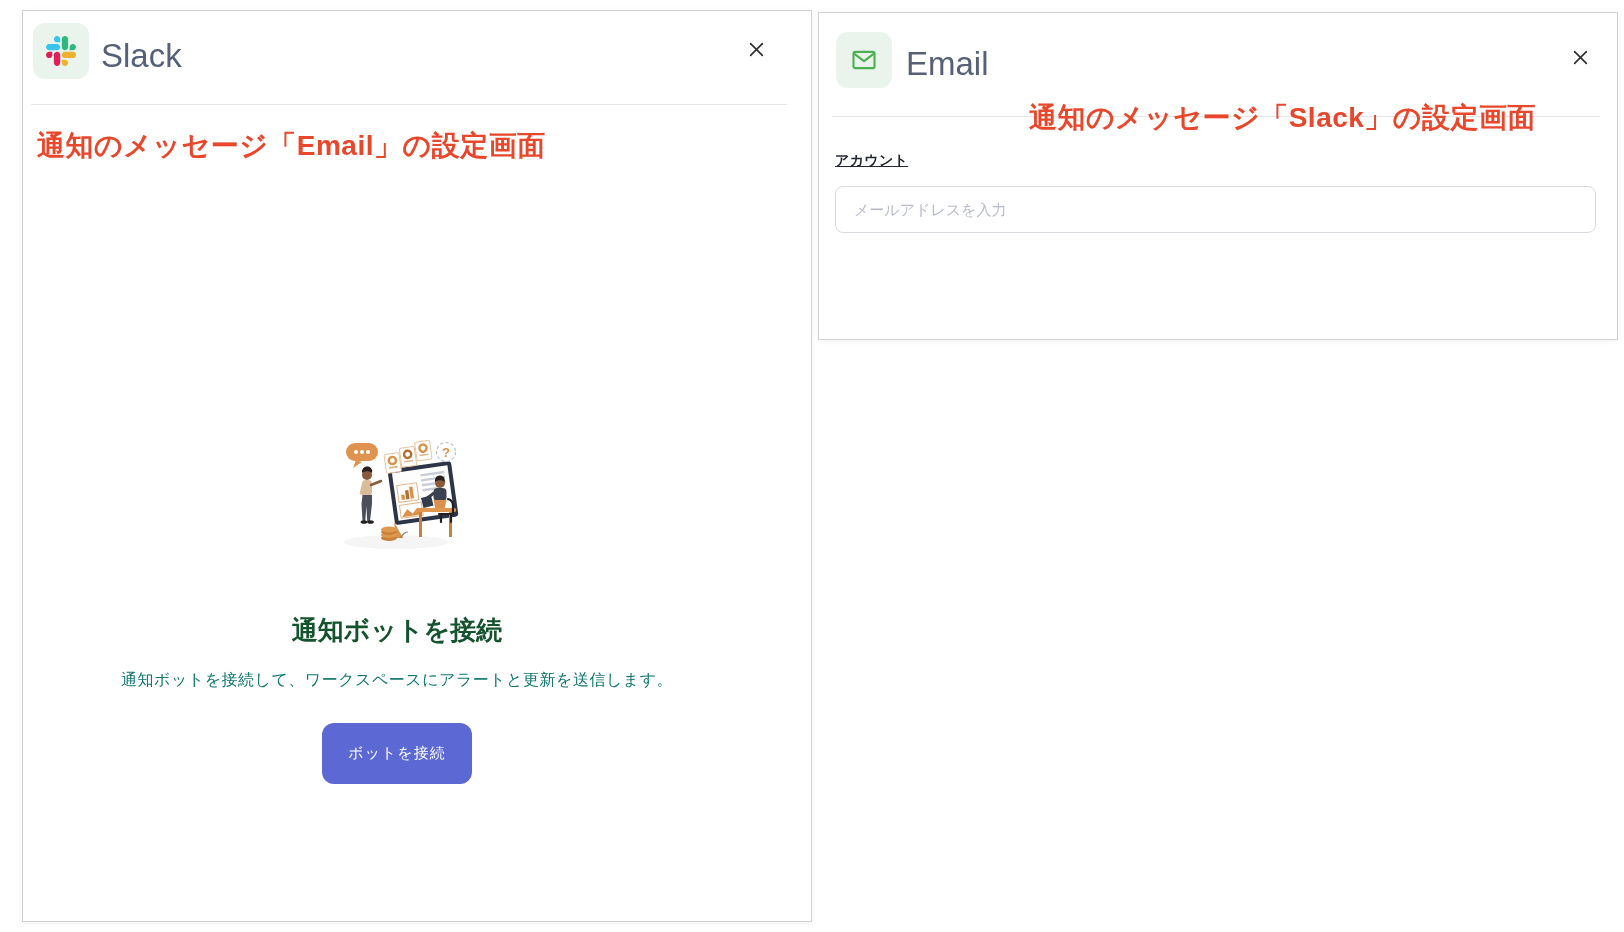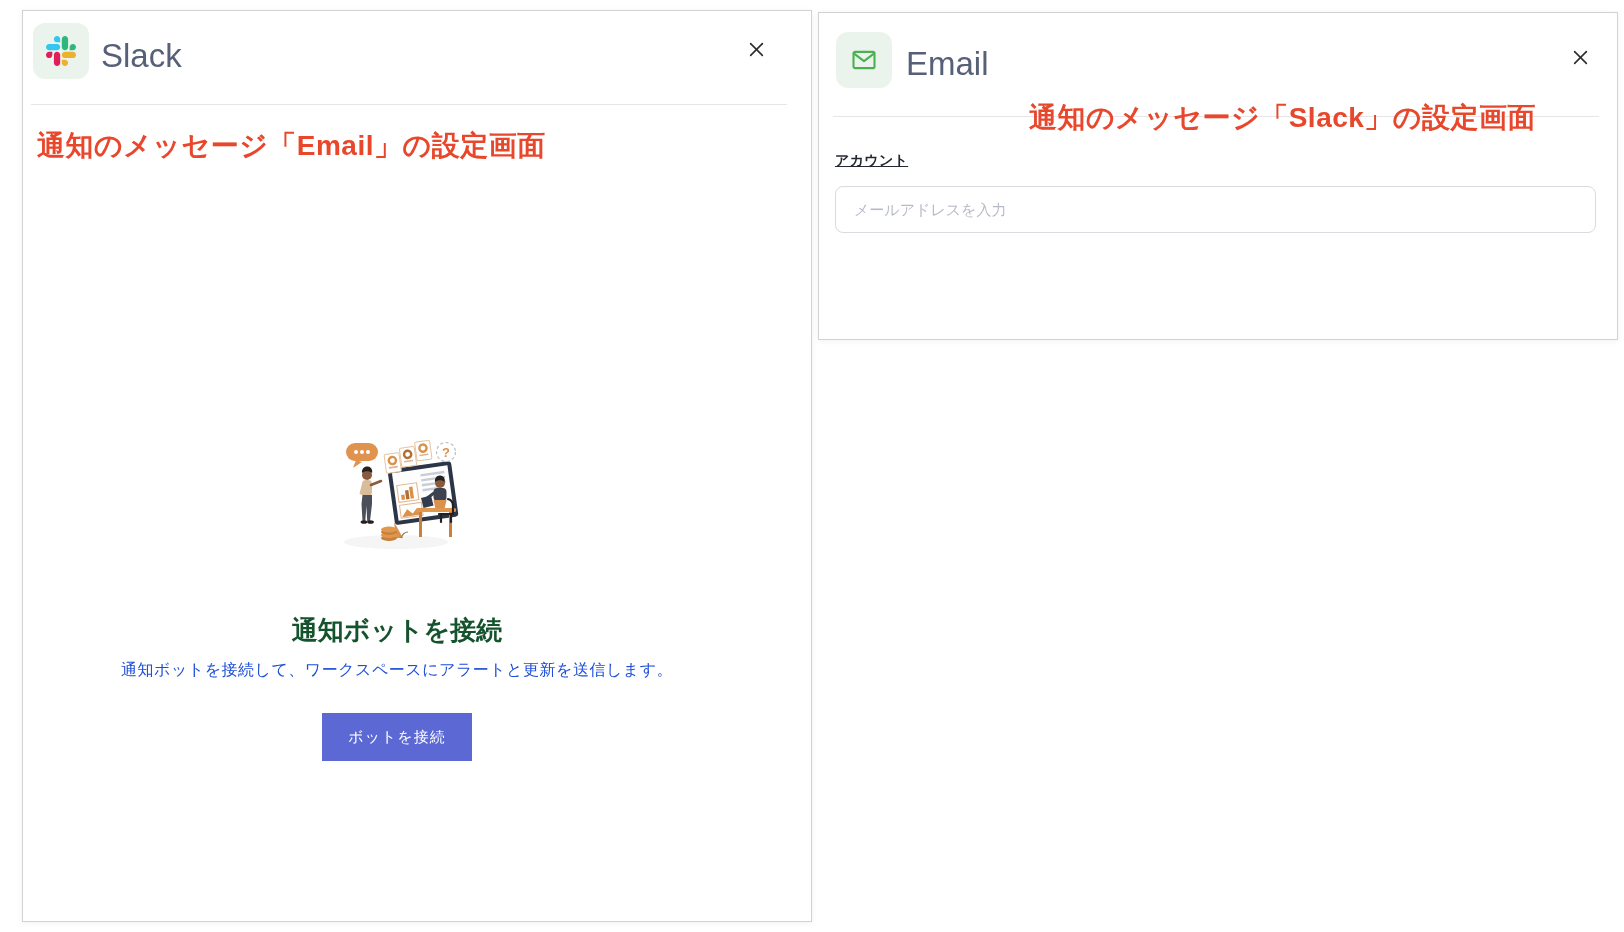--- a/index.html
+++ b/index.html
@@ -30,22 +30,22 @@
   .panel-slack .divider { left: 8px; right: 24px; top: 93px; }
   .panel-email .divider { left: 14px; right: 18px; top: 103px; }
 
   .annotation { position: absolute; font-size: 28px; font-weight: 700; color: #E8472C;
     letter-spacing: 0.5px; white-space: nowrap; }
   .panel-slack .annotation { left: 14px; top: 116px; }
   .panel-email .annotation { right: 81px; top: 86px; }
 
   .empty-state { position: absolute; left: 0; right: 40px; top: 424px; text-align: center; }
   .empty-state h2 { margin-top: 56px; font-size: 26px; font-weight: 700; color: #14532d; }
-  .empty-state p { margin-top: 12px; font-size: 16px; color: #1d4ed8; letter-spacing: 0.5px; }
-  .connect-btn { margin-top: 32px; width: 150px; height: 48px; border: none; border-radius: 0;
+  .empty-state p { margin-top: 22px; font-size: 16px; color: #0f766e; letter-spacing: 0.5px; }
+  .connect-btn { margin-top: 32px; width: 150px; height: 61px; border: none; border-radius: 12px;
     background: #5C69D4; color: #ffffff; font-size: 15px; letter-spacing: 1px; cursor: pointer;
     font-family: Liberation Mono, monospace; }
 
   .field-label { position: absolute; left: 16px; top: 139px; font-size: 14px; font-weight: 700;
     color: #23272F; letter-spacing: 0.3px; text-decoration: underline; }
   .email-input { position: absolute; left: 16px; top: 173px; width: 761px; height: 47px;
     border: 1px solid #d9dbe1; border-radius: 8px; padding: 0 18px; font-size: 15px;
     color: #ec4899; outline: none; font-family: inherit; background: #fff; }
   .email-input::placeholder { color: #b7bbc8; }
 </style>

